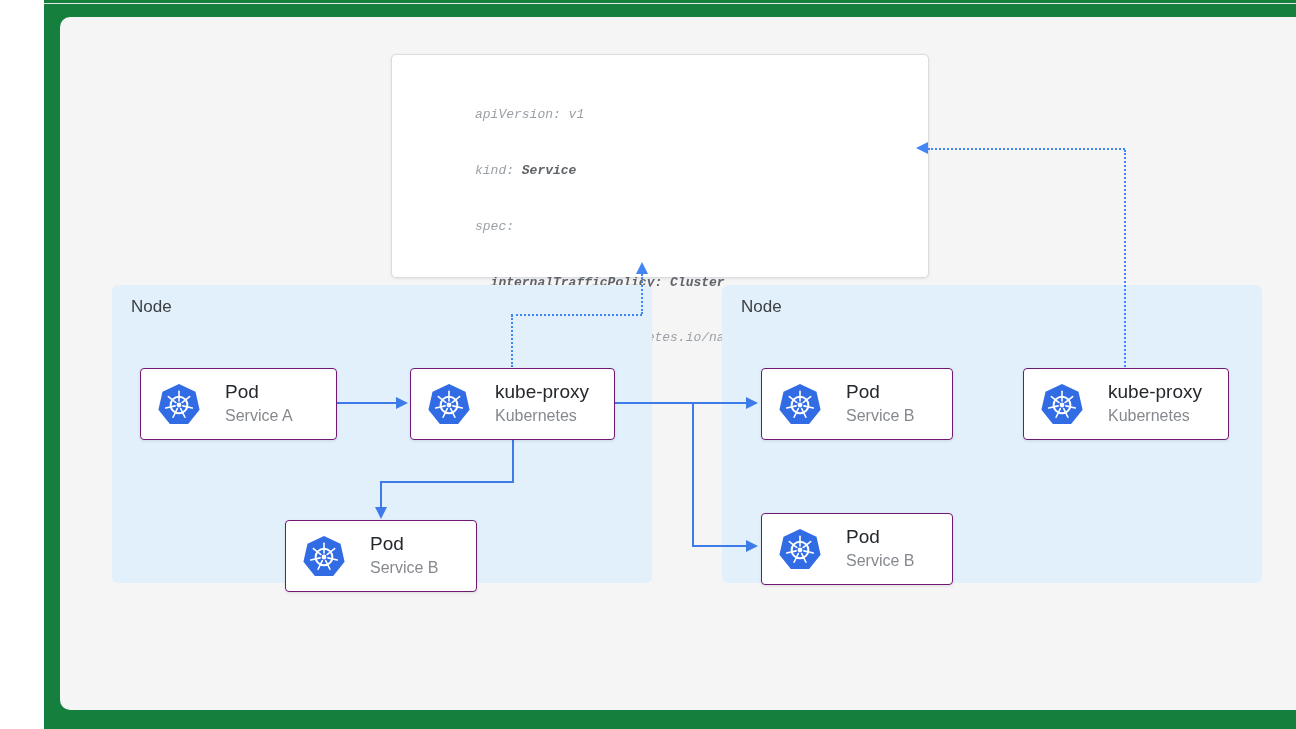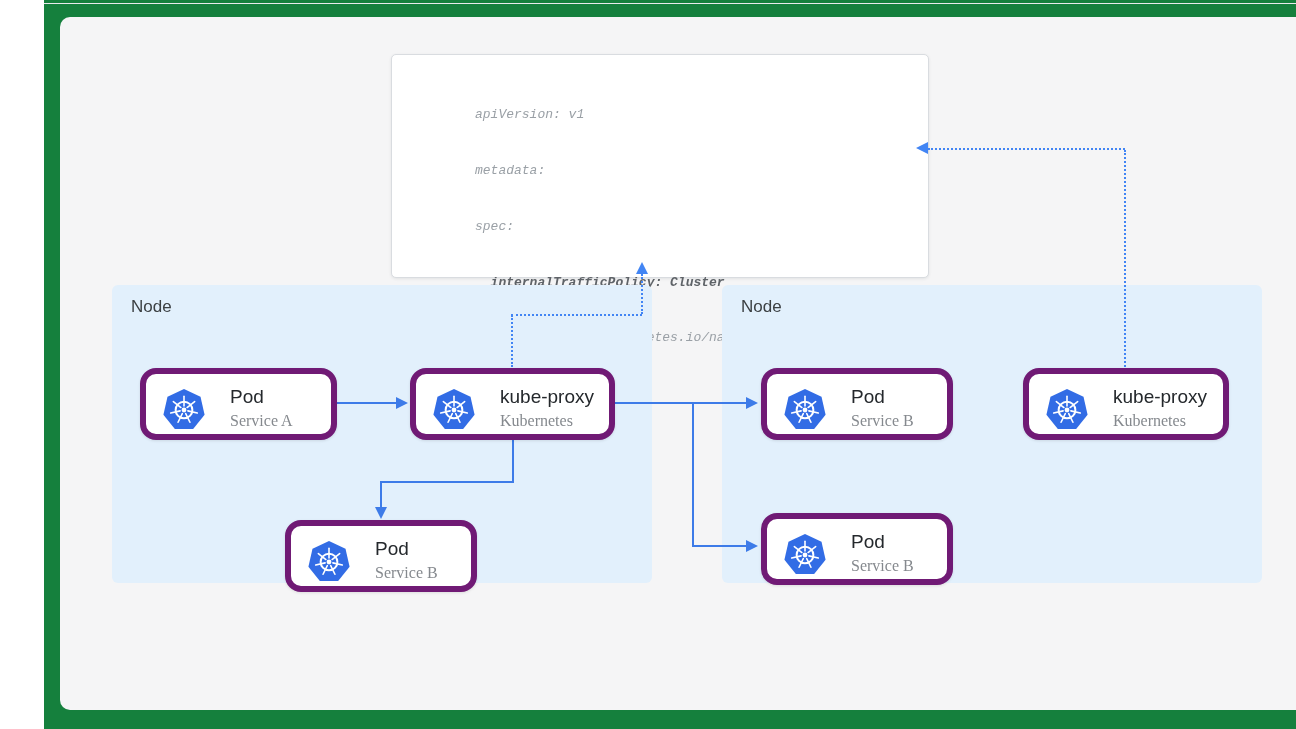--- a/index.html
+++ b/index.html
@@ -61,34 +61,34 @@
     position: absolute;
     left: 19px; top: 12px;
     font-size: 17px;
     color: #3c4043;
   }
   
   .card {
     position: absolute;
     height: 72px;
     background: #ffffff;
-    border: 6px solid #701a75;
-    border-radius: 16px;
+    border: 1px solid #701a75;
+    border-radius: 4px;
     box-shadow: 0 1px 3px rgba(0,0,0,0.10);
     box-sizing: border-box;
   }
   .card .icon {
     position: absolute;
     left: 16px; top: 14px;
     width: 44px; height: 44px;
   }
   .card .icon svg { width: 44px; height: 44px; display: block; }
   .card .txt { position: absolute; left: 84px; top: 10px; }
   .card .title { font-size: 19px; color: #24282c; line-height: 25px; }
-  .card .sub   { font-size: 16px; color: #85898e; line-height: 24px; font-family: Liberation Serif, serif; }
+  .card .sub   { font-size: 16px; color: #85898e; line-height: 24px; }
   
   .lh { position: absolute; height: 2px; background: #3d7be8; }
   .lv { position: absolute; width: 2px;  background: #3d7be8; }
   .dh { position: absolute; height: 0; border-top: 2px dotted #4285f4; }
   .dv { position: absolute; width: 0;  border-left: 2px dotted #4285f4; }
   .ar { position: absolute; width: 0; height: 0; }
   .ar-right { border-top: 6px solid transparent; border-bottom: 6px solid transparent; border-left: 12px solid #3d7be8; }
   .ar-down  { border-left: 6px solid transparent; border-right: 6px solid transparent; border-top: 12px solid #3d7be8; }
   .ar-up    { border-left: 6px solid transparent; border-right: 6px solid transparent; border-bottom: 12px solid #4285f4; }
   .ar-left  { border-top: 6px solid transparent; border-bottom: 6px solid transparent; border-right: 12px solid #4285f4; }
@@ -97,21 +97,21 @@
 <body>
 
 <div class="page">
   <div class="top-rule"></div>
 
   <div class="panel">
 
     <div class="code-box">
       <div class="code">
         <div class="code-line"><span>apiVersion: v1</span><span class="b"></span></div>
-        <div class="code-line"><span>metadata:</span><span class="b"></span></div>
+        <div class="code-line"><span>kind: </span><span class="b">Service</span></div>
         <div class="code-line"><span>spec:</span><span class="b"></span></div>
         <div class="code-line"><span></span><span class="b">  internalTrafficPolicy: Cluster</span></div>
         <div class="code-line"><span>  selector: app.kubernetes.io/name: MyApp</span><span class="b"></span></div>
         <div class="code-line"><span>  ports:</span><span class="b"></span></div>
         <div class="code-line"><span>  - protocol: TCP</span><span class="b"></span></div>
         <div class="code-line"><span>    port: 80</span><span class="b"></span></div>
       </div>
     </div>
 
     <div class="node node-left" style="left:52px; top:268px;">

